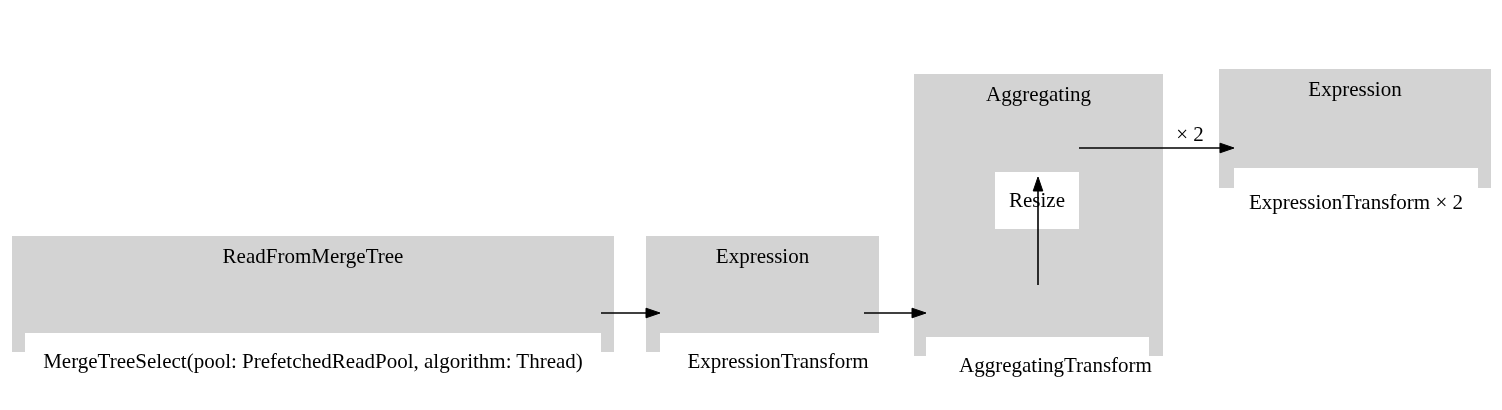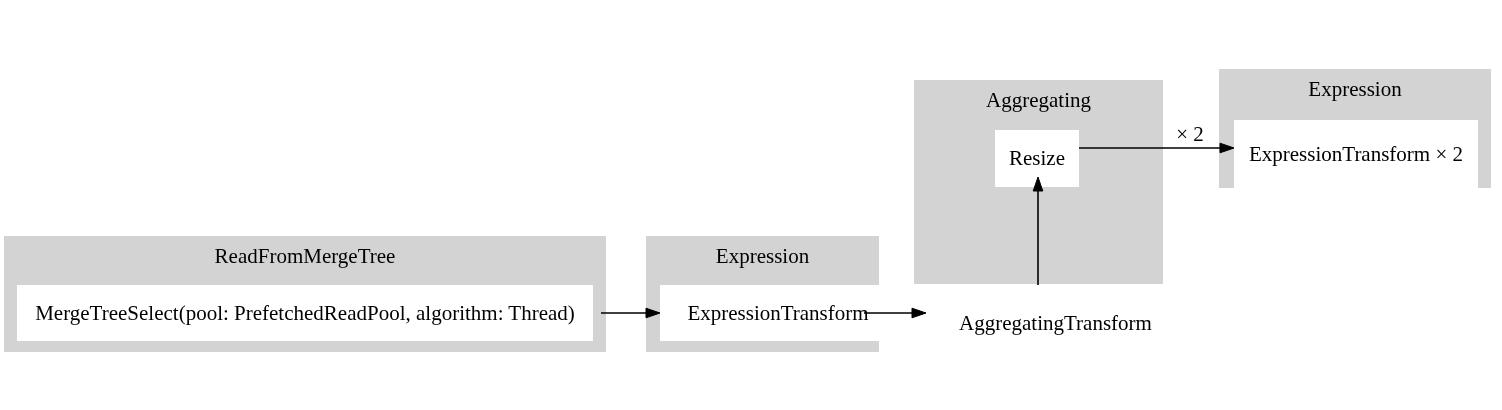--- a/index.html
+++ b/index.html
@@ -35,25 +35,26 @@
     white-space: nowrap;
   }
   .node {
     position: absolute;
     background: var(--node-fill);
     display: flex;
     align-items: center;
     justify-content: center;
     font-size: 21px;
     white-space: nowrap;
+    margin-top: 48px;
   }
   
-  .c-read  { left: 4px;   top: 236px; width: 602px; height: 116px; }
+  .c-read  { left: 12px;   top: 236px; width: 602px; height: 116px; }
   .c-expr1 { left: 646px;  top: 236px; width: 233px; height: 116px; }
-  .c-aggr  { left: 914px;  top: 80px;  width: 249px; height: 204px; }
+  .c-aggr  { left: 914px;  top: 74px;  width: 249px; height: 282px; }
   .c-expr2 { left: 1219px; top: 69px;  width: 272px; height: 119px; }
   
   .n-mergetree { left: 13px; top: 49px;  width: 576px; height: 56px; }
   .n-exprtrans { left: 14px; top: 49px;  width: 236px; height: 56px; }
   .n-resize    { left: 81px; top: 50px;  width: 84px;  height: 57px; }
   .n-aggtrans  { left: 12px; top: 215px; width: 223px; height: 56px; padding-left: 36px; }
   .n-exprx2    { left: 15px; top: 51px;  width: 244px; height: 68px; }
   
   .edges {
     position: absolute;

